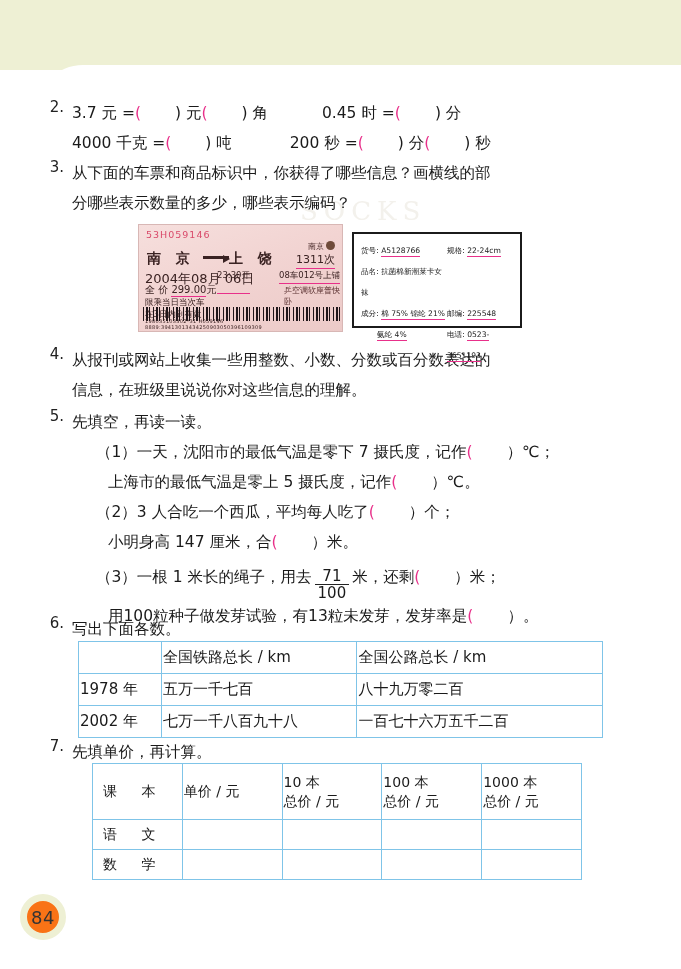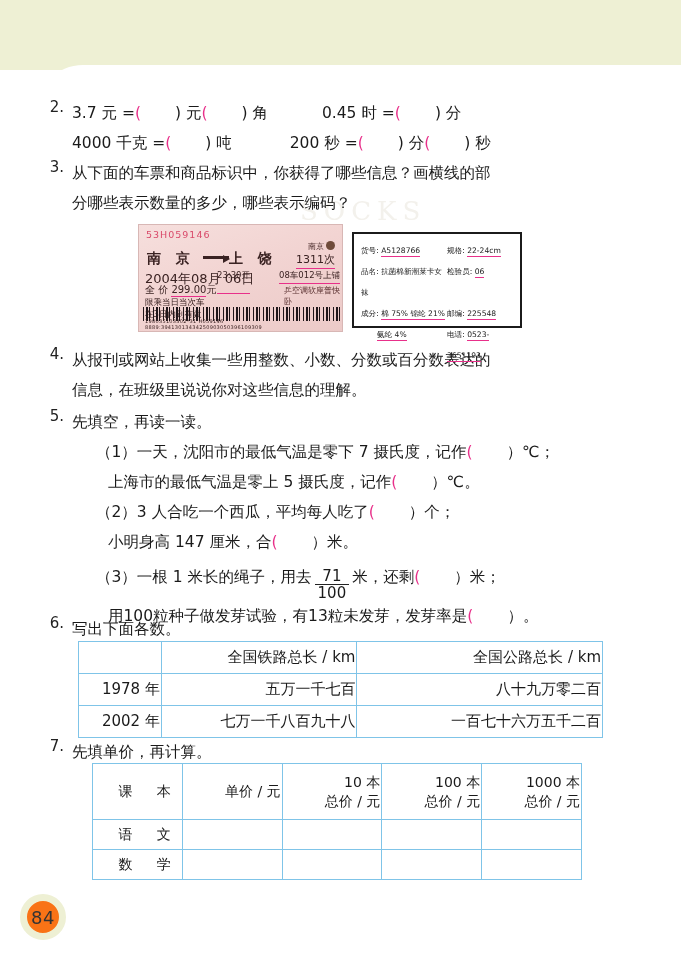--- a/index.html
+++ b/index.html
@@ -95,21 +95,21 @@
   }
   .lb-row { display:flex; font-size:7.6px; line-height:21px; color:#1a1a1a; }
   .lb-left { width:86px; }
   .lb-right { flex:1; }
   .lb-u { border-bottom:1.3px solid #e8308a; padding-bottom:1px; }
 
   
   table.grid { border-collapse:collapse; position:absolute; }
   table.grid td, table.grid th {
     border:1px solid #7fc4e8;
-    font-weight:normal; text-align:right; color:#1a1a1a;
+    font-weight:normal; text-align:left; color:#1a1a1a;
   }
   #table6 { left:78px; top:641px; width:525px; }
   #table6 td { height:32px; font-size:15px; }
   #table6 .c0 { width:83px; }
   #table6 .c1 { width:196px; }
   #table6 .c2 { width:246px; }
   #table7 { left:92px; top:763px; width:490px; }
   #table7 td { height:30px; font-size:14px; }
   #table7 .hd { height:56px; line-height:19px; }
   #table7 .c0 { width:90px; letter-spacing:10px; padding-left:10px; }
@@ -276,21 +276,20 @@
     <div class="tk-barnum">198035103302*31  H059146  8889:39413013434250903050396109309</div>
   </div>
 
   <div class="label">
     <div class="lb-row">
       <div class="lb-left"><span>货号:</span> <span class="lb-u">A5128766</span></div>
       <div class="lb-right"><span>规格:</span> <span class="lb-u">22-24cm</span></div>
     </div>
     <div class="lb-row">
       <div class="lb-left"><span>品名:</span> <span>抗菌棉新潮莱卡女袜</span></div>
-      <div class="lb-right"><span>检验员:</span> <span class="lb-u">06</span></div>
     </div>
     <div class="lb-row">
       <div class="lb-left"><span>成分:</span> <span class="lb-u">棉 75%   锦纶 21%</span></div>
       <div class="lb-right"><span>邮编:</span> <span class="lb-u">225548</span></div>
     </div>
     <div class="lb-row">
       <div class="lb-left"><span style="display:inline-block;width:16px;"></span><span class="lb-u">氨纶 4%</span></div>
       <div class="lb-right"><span>电话:</span> <span class="lb-u">0523-3651193</span></div>
     </div>
   </div>

